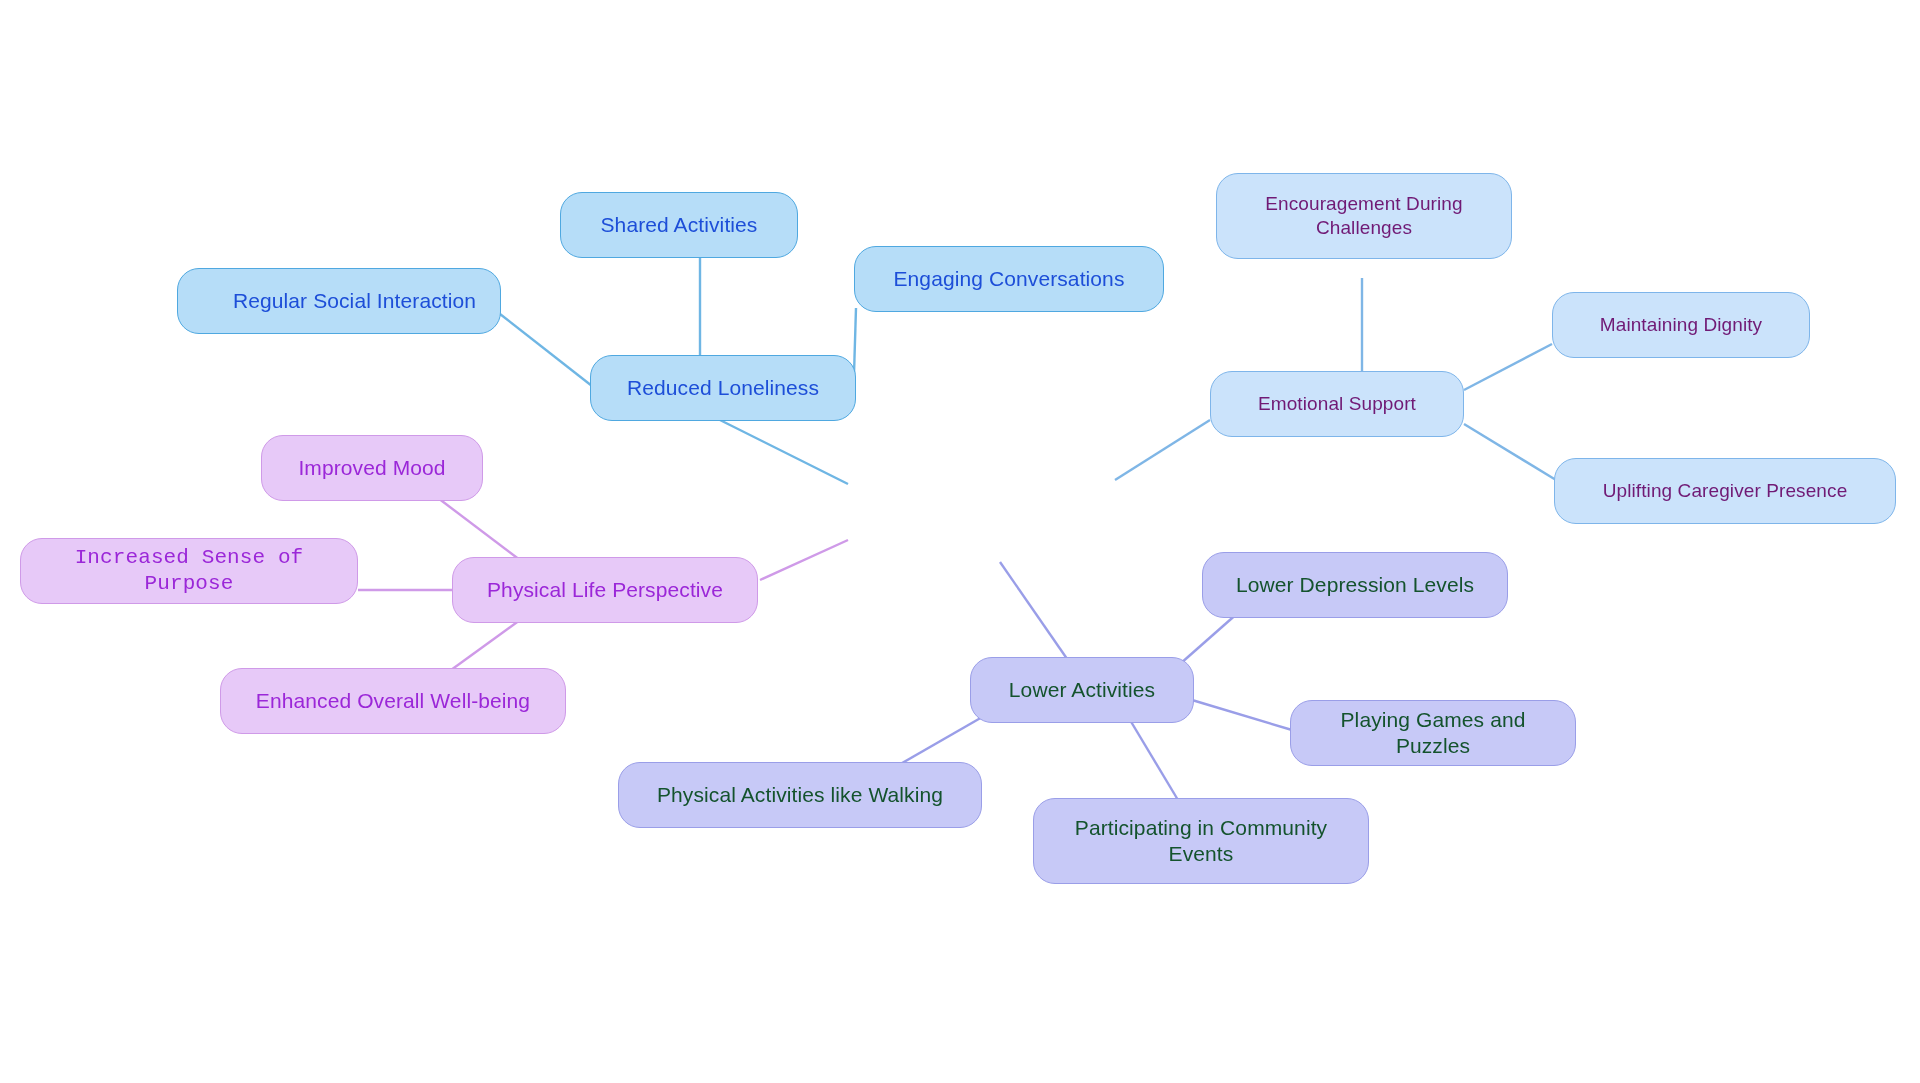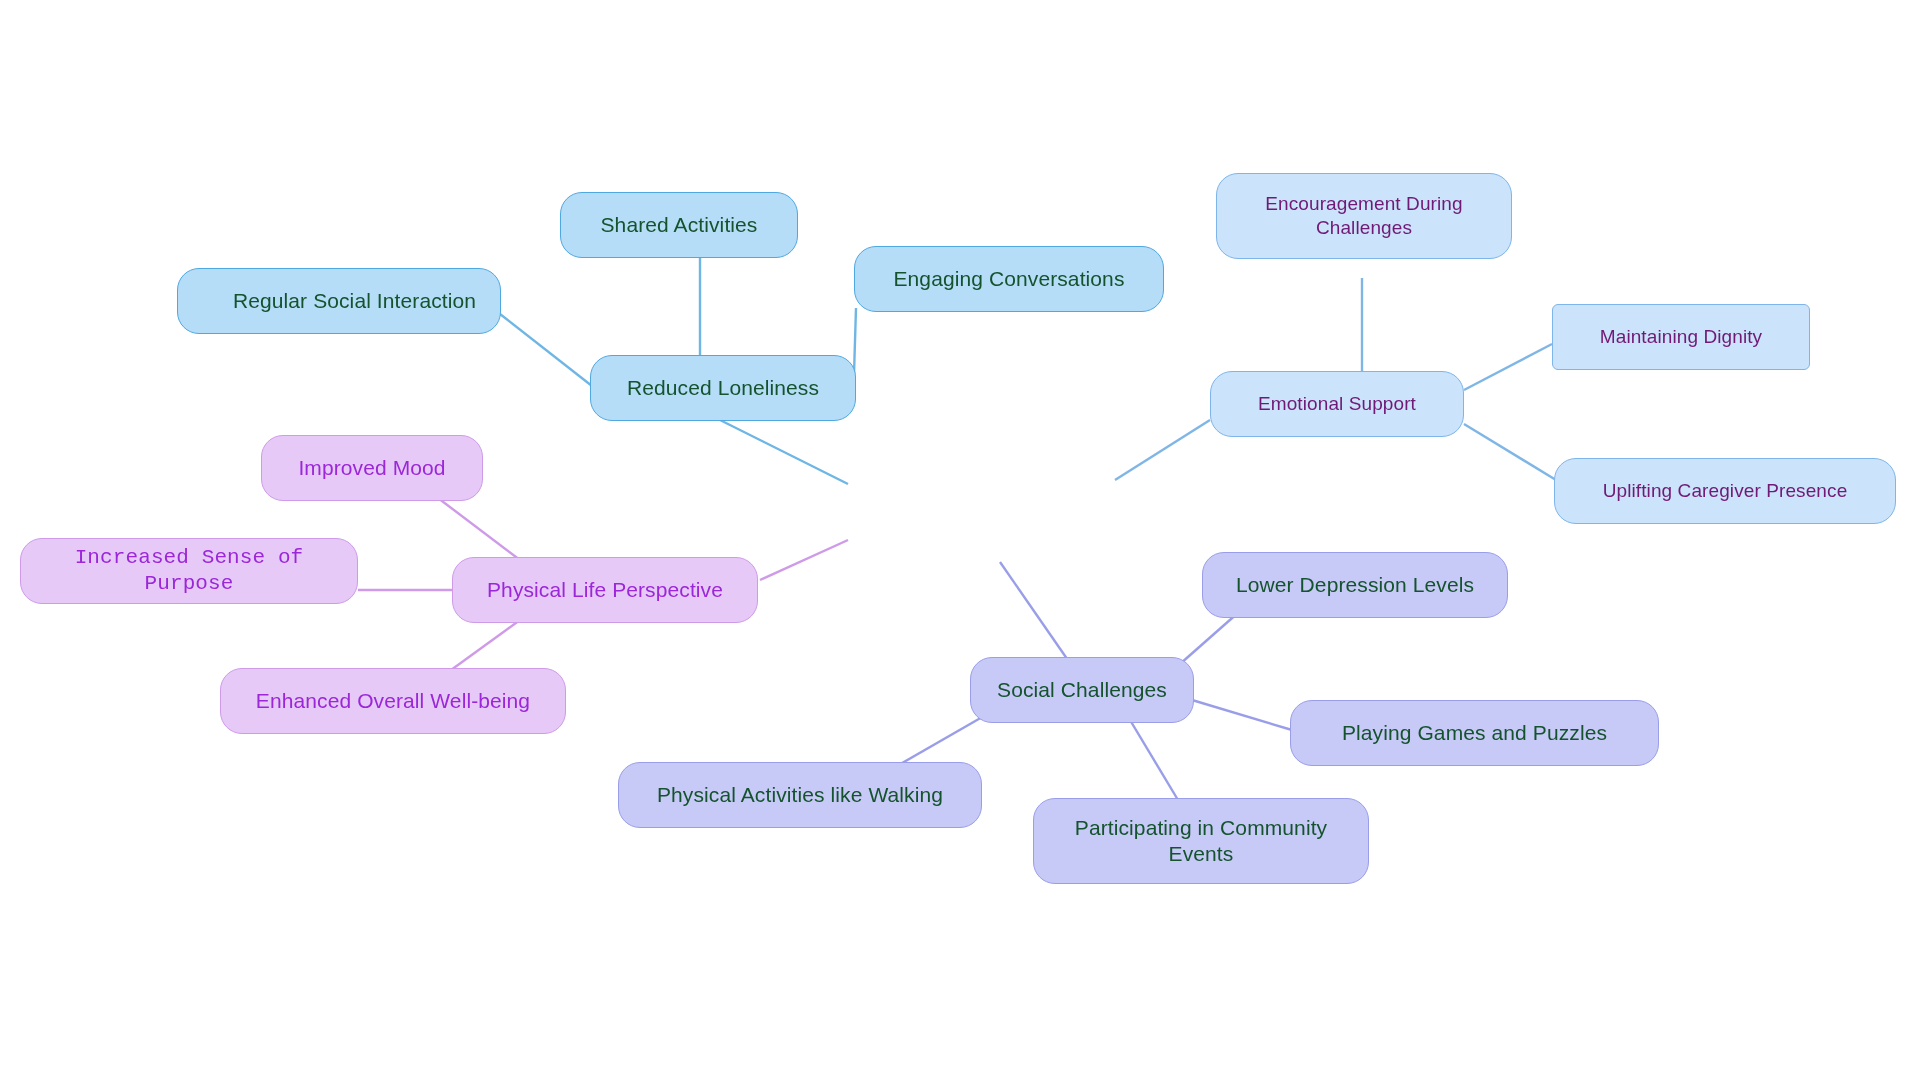--- a/index.html
+++ b/index.html
@@ -43,21 +43,21 @@
     background: #0f141f;
     border-color: #0f141f;
     color: #ffffff;
     font-size: 21.5px;
     border-radius: 26px;
     box-shadow: 0 2px 6px rgba(0,0,0,0.25);
   }
   .node-blue {
     background: #b6ddf8;
     border-color: #4fa8e0;
-    color: #14532d;
+    color: #1d4ed8;
     font-size: 21px;
   }
   .node-paleblue {
     background: #cbe3fb;
     border-color: #7eb5ea;
     color: #701a75;
     font-size: 19px;
   }
   .node-violet {
     background: #c7c9f7;
@@ -121,29 +121,29 @@
 
   <div class="node node-blue" style="left:560px; top:192px; width:238px; height:66px;">Shared Activities</div>
 
   <div class="node node-blue" style="left:854px; top:246px; width:310px; height:66px;">Engaging Conversations</div>
 
   <div class="node node-paleblue" style="left:1210px; top:371px; width:254px; height:66px;">Emotional Support</div>
 
   <div class="node node-paleblue" style="left:1216px; top:173px; width:296px; height:86px;">Encouragement During
 Challenges</div>
 
-  <div class="node node-paleblue" style="left:1552px; top:304px; width:258px; height:66px;border-radius:6px;">Maintaining Dignity</div>
+  <div class="node node-paleblue" style="left:1552px; top:292px; width:258px; height:66px;">Maintaining Dignity</div>
 
   <div class="node node-paleblue" style="left:1554px; top:458px; width:342px; height:66px;">Uplifting Caregiver Presence</div>
 
-  <div class="node node-violet" style="left:970px; top:657px; width:224px; height:66px;">Social Challenges</div>
+  <div class="node node-violet" style="left:970px; top:657px; width:224px; height:66px;">Lower Activities</div>
 
   <div class="node node-violet" style="left:1202px; top:552px; width:306px; height:66px;">Lower Depression Levels</div>
 
-  <div class="node node-violet" style="left:1290px; top:700px; width:369px; height:66px;">Playing Games and Puzzles</div>
+  <div class="node node-violet" style="left:1290px; top:700px; width:286px; height:66px;">Playing Games and Puzzles</div>
 
   <div class="node node-violet" style="left:1033px; top:798px; width:336px; height:86px;">Participating in Community
 Events</div>
 
   <div class="node node-violet" style="left:618px; top:762px; width:364px; height:66px;">Physical Activities like Walking</div>
 
   <div class="node node-pink" style="left:452px; top:557px; width:306px; height:66px;">Physical Life Perspective</div>
 
   <div class="node node-pink" style="left:261px; top:435px; width:222px; height:66px;">Improved Mood</div>
 

